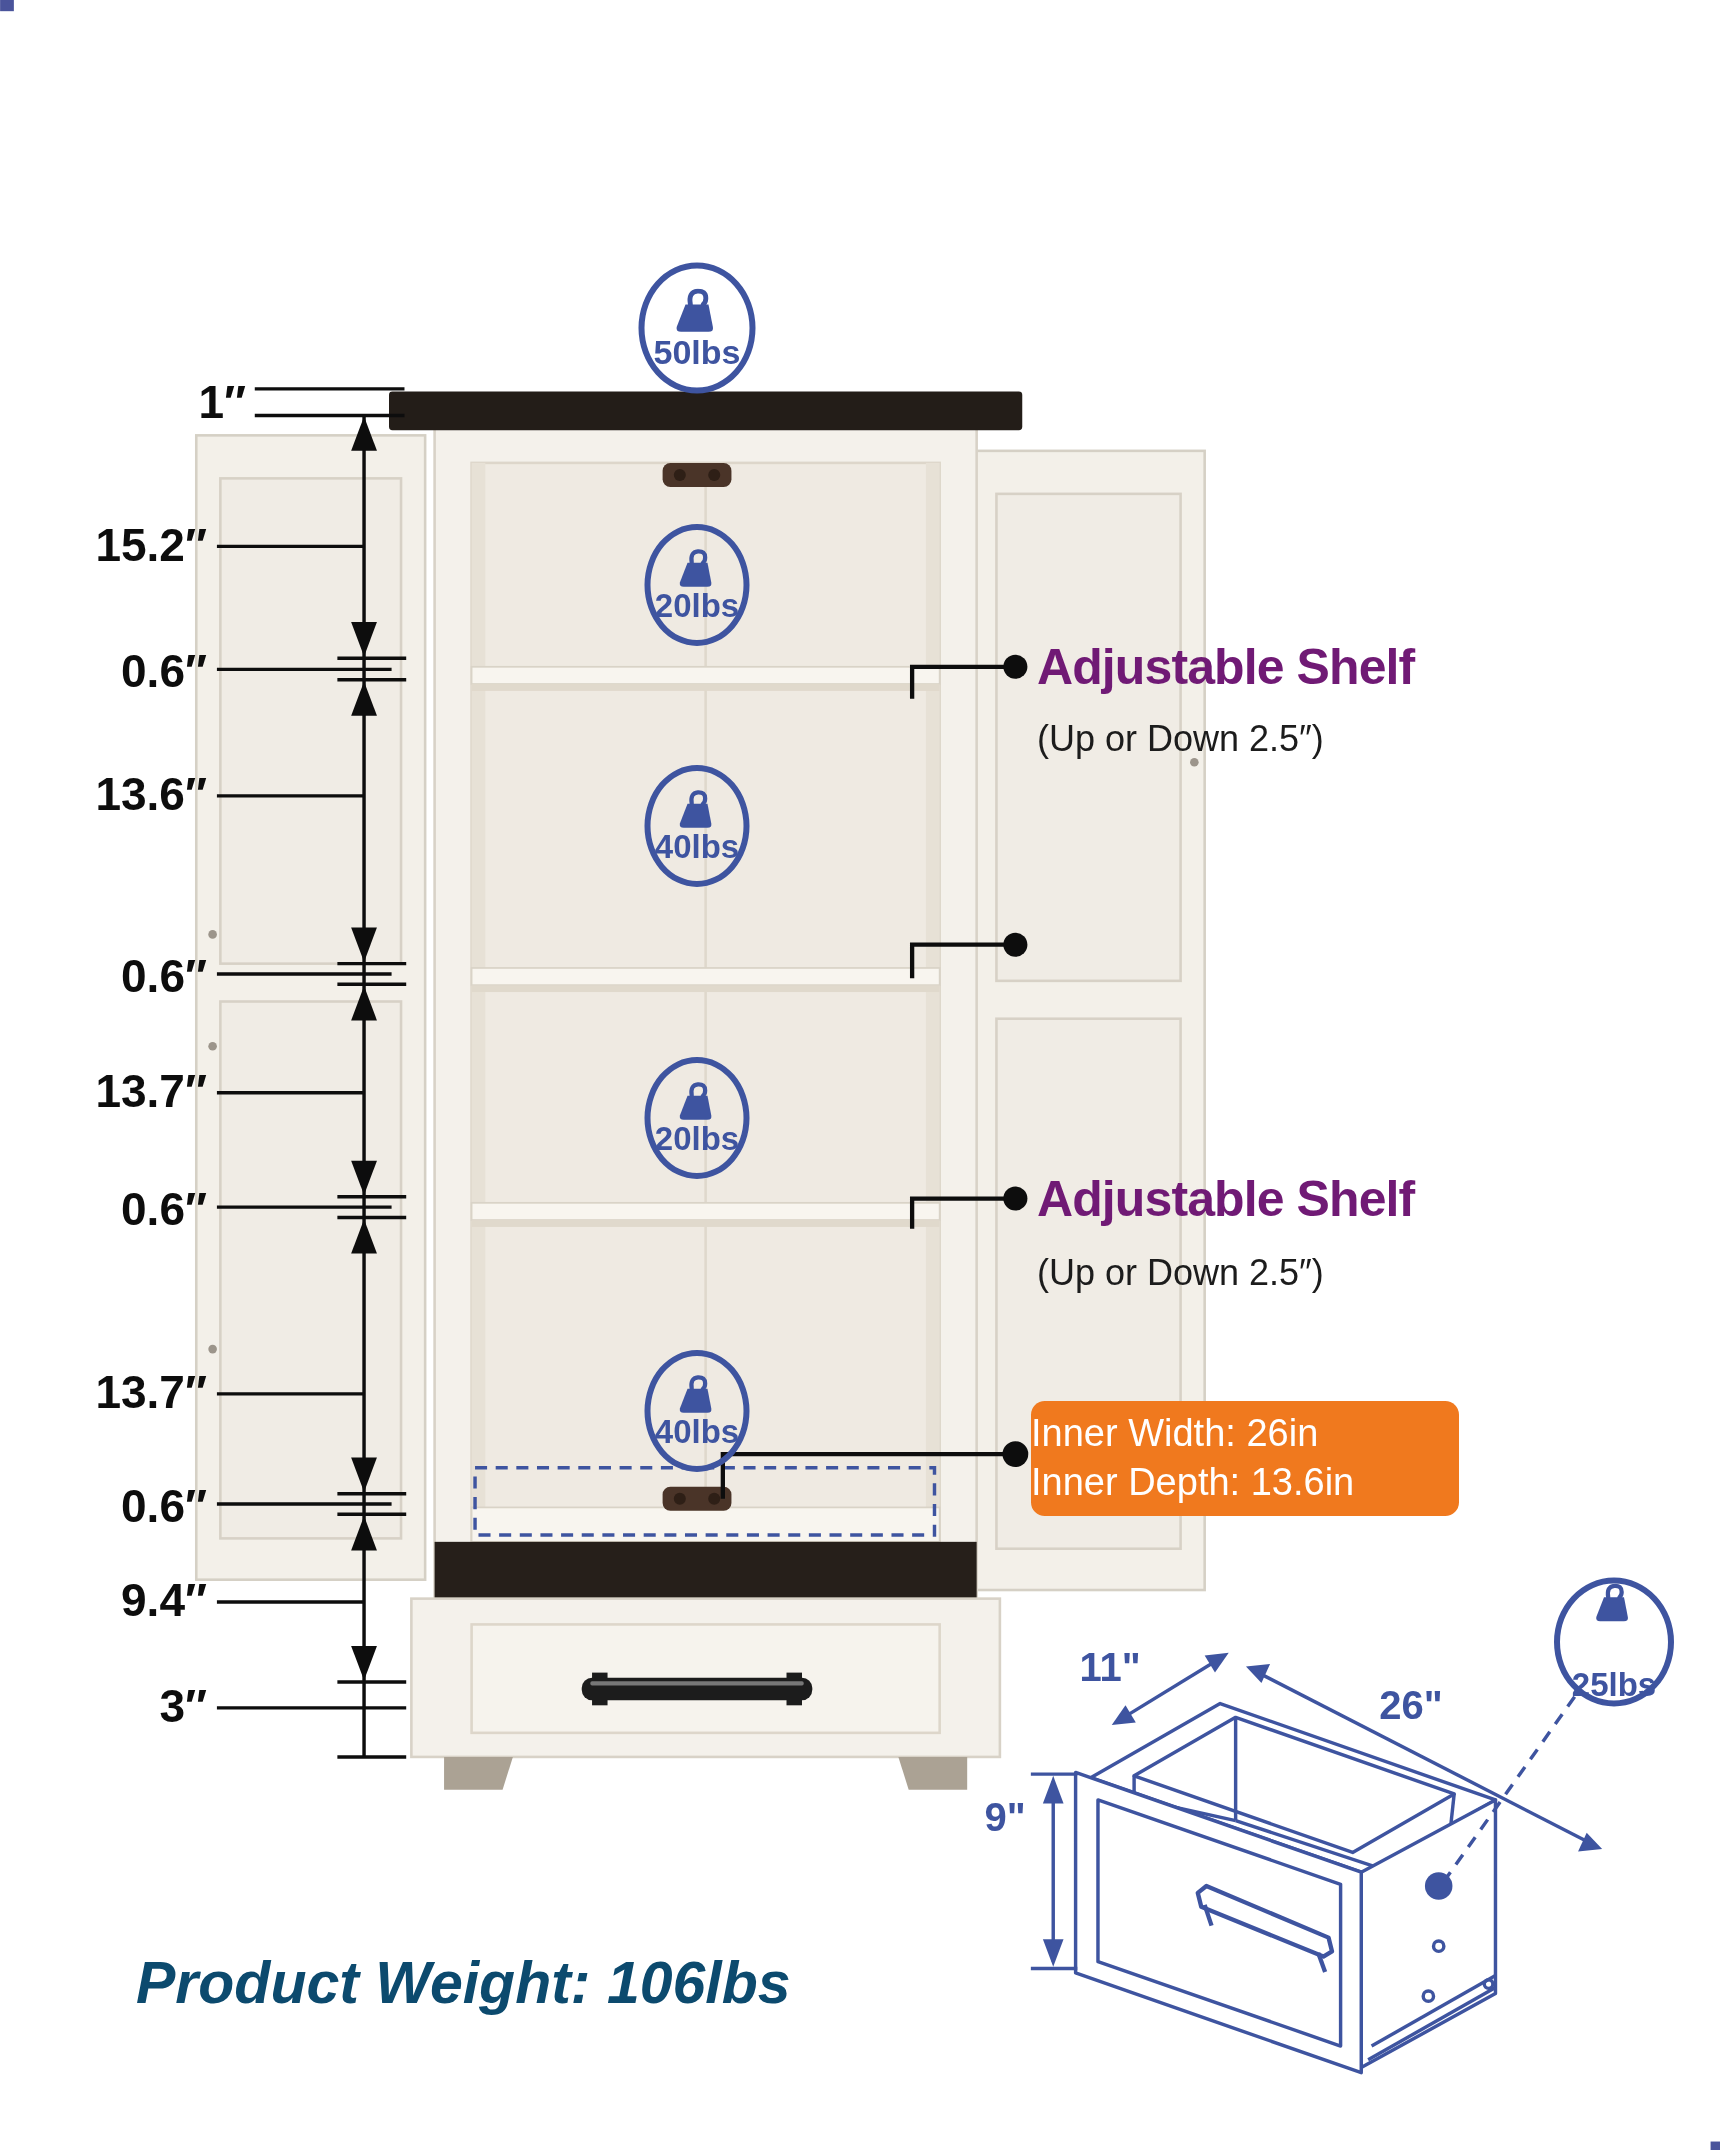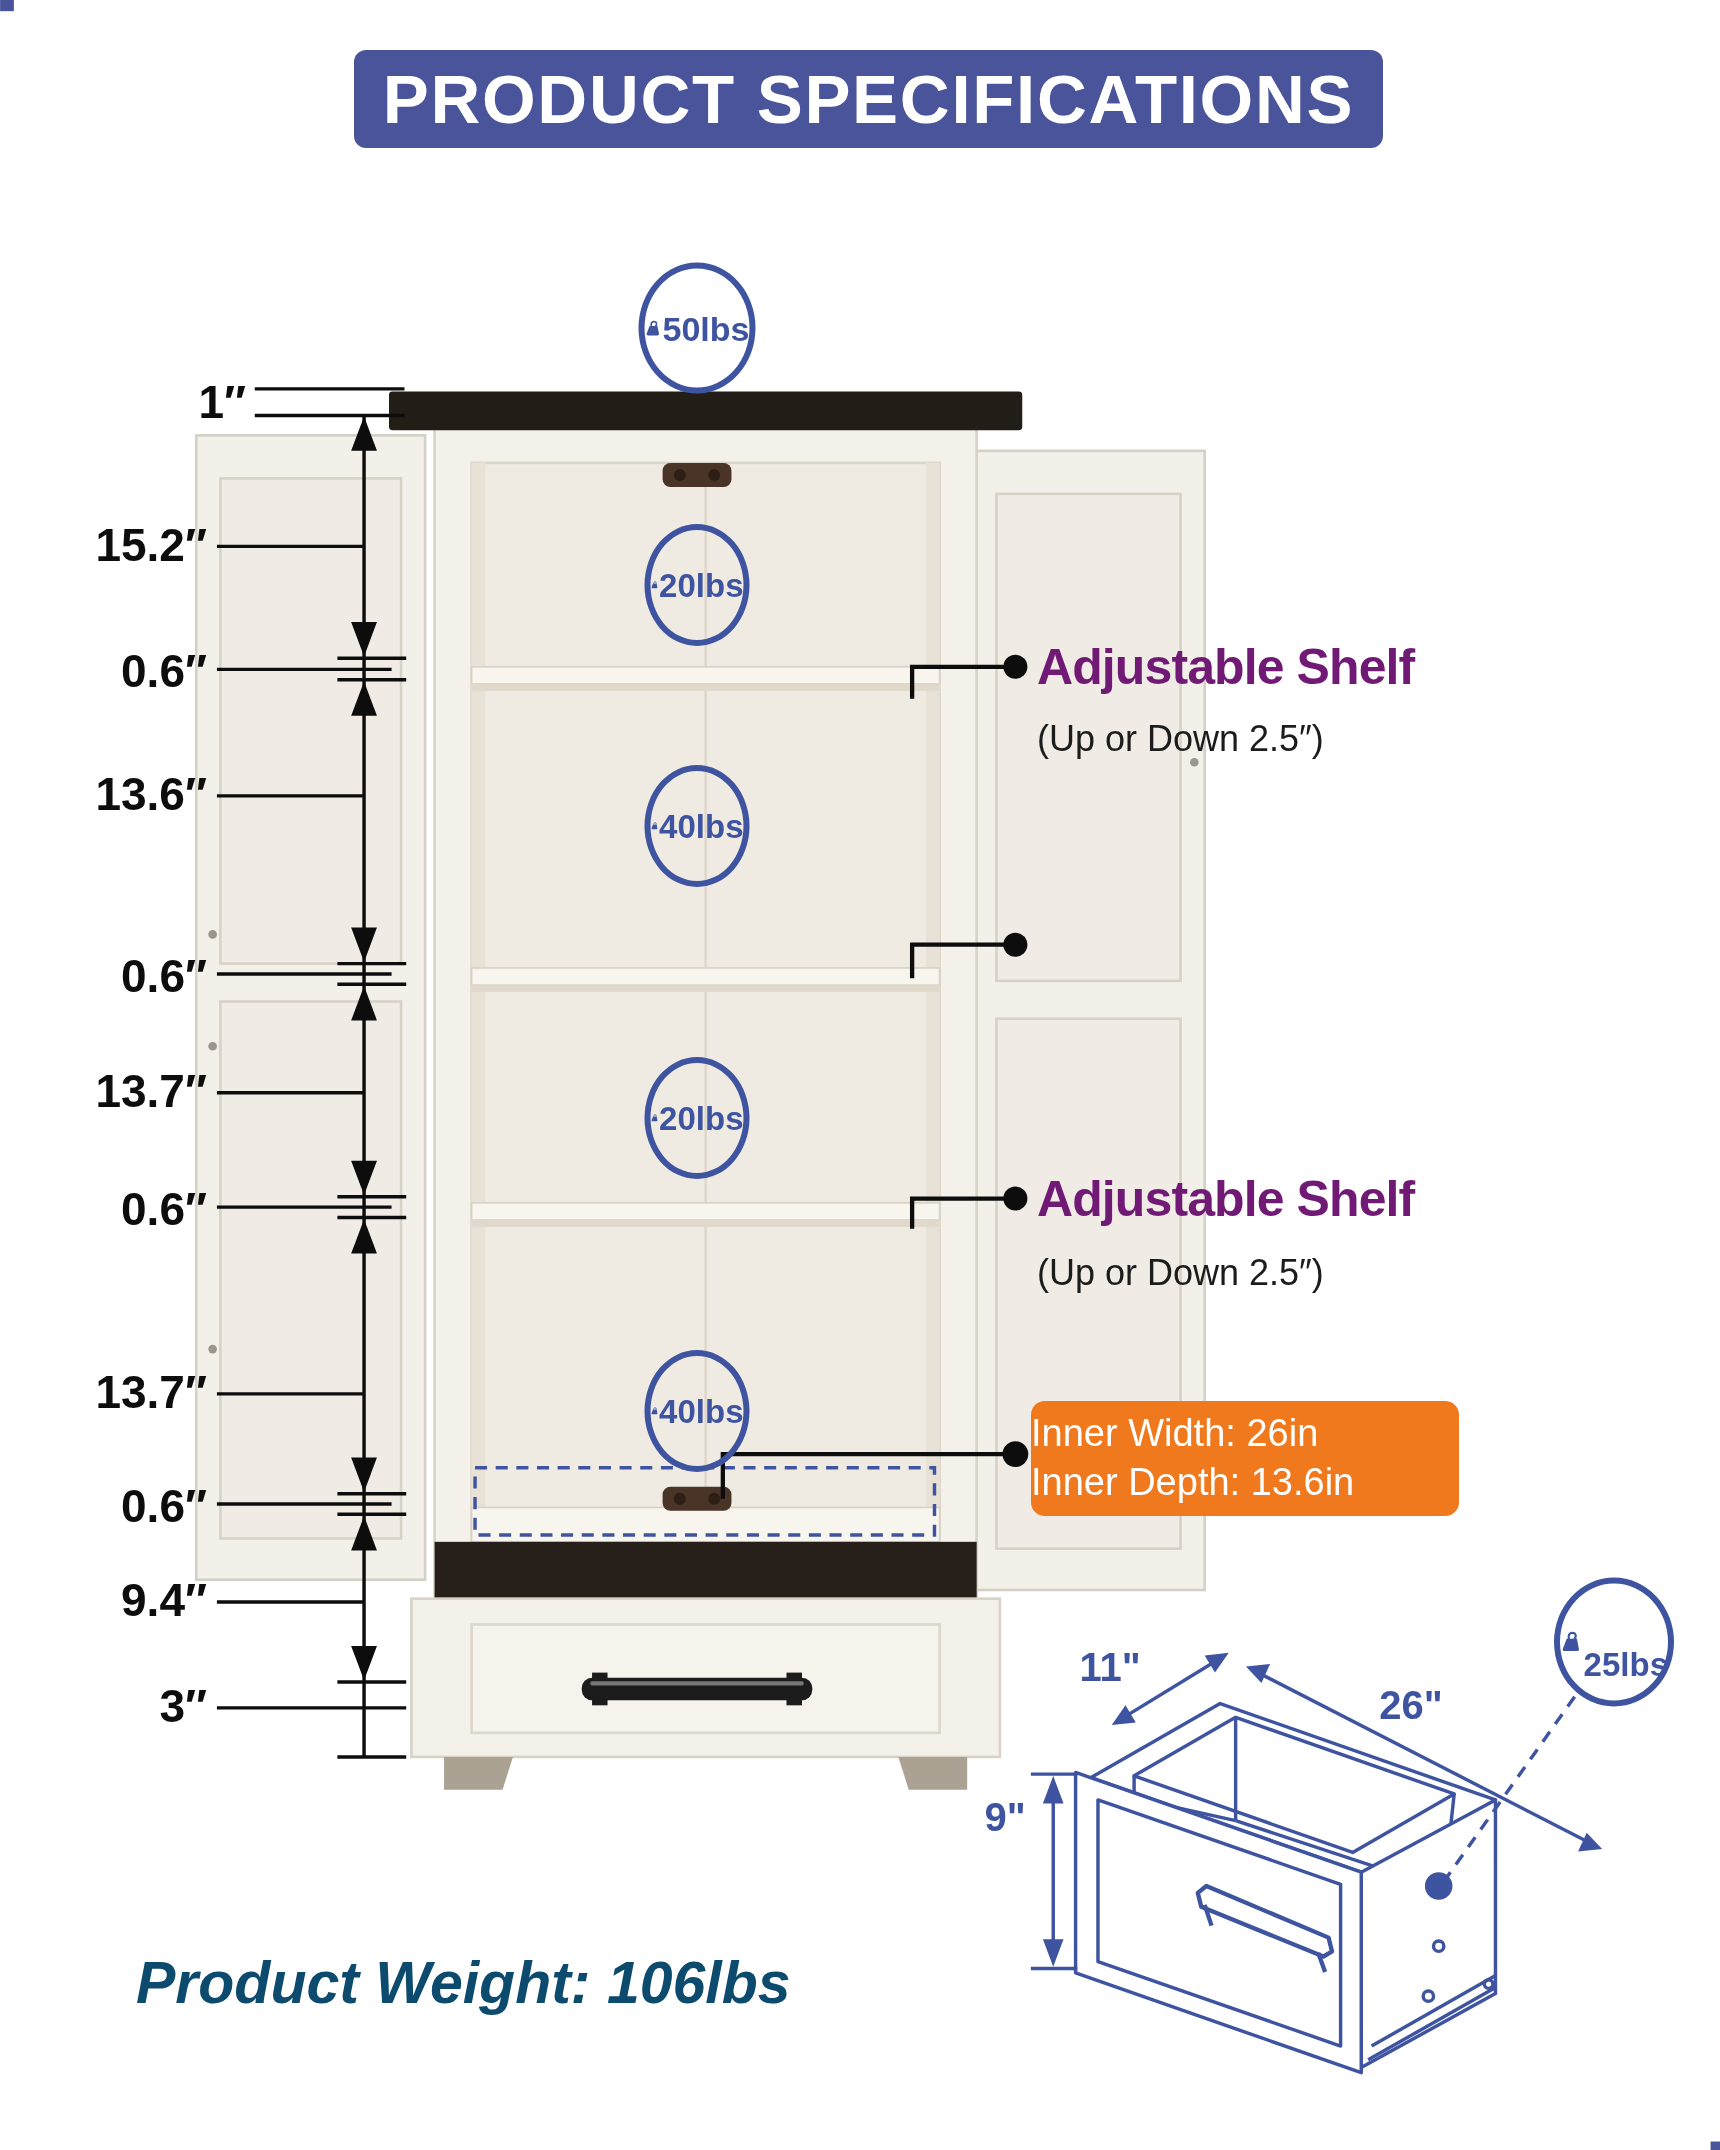--- a/index.html
+++ b/index.html
@@ -10,21 +10,21 @@
   .stage svg.art{position:absolute;left:0;top:0;}
   
   .banner{
     position:absolute;left:354px;top:50px;width:1029px;height:98px;
     background:#4A549B;border-radius:12px;display:flex;align-items:center;justify-content:center;
   }
   .banner-text{color:#ffffff;font-size:69px;font-weight:bold;letter-spacing:1.7px;white-space:nowrap;}
   
   .badge{
     position:absolute;border:6px solid #3E54A0;border-radius:50%;
-    display:flex;flex-direction:row;align-items:center;justify-content:center;
+    display:flex;flex-direction:column;align-items:center;justify-content:center;
     transform:translate(-50%,-50%);color:#3E54A0;background:transparent;box-sizing:border-box;
   }
   .badge .w-icon{display:block;}
   .badge-label{font-weight:bold;white-space:nowrap;line-height:1;}
   .badge-top   {left:697px; top:328px; width:117px;height:131px;}
   .badge-s1    {left:697px; top:585px; width:105px;height:122px;}
   .badge-s2    {left:697px; top:826px; width:105px;height:122px;}
   .badge-s3    {left:697px; top:1118px;width:105px;height:122px;}
   .badge-s4    {left:697px; top:1411px;width:105px;height:122px;}
   .badge-drawer{left:1614px;top:1642px;width:120px;height:129px;}
@@ -252,23 +252,20 @@
       </g>
 
       <line x1="1830" y1="1972" x2="1680" y2="2184" stroke-dasharray="14 11"></line>
       <circle cx="1672" cy="2192" r="16" fill="#3E54A0" stroke="none"></circle>
     </g>
 
     <rect x="0" y="0" width="16" height="13" fill="#4A549B"></rect>
     <rect x="1988" y="2489" width="12" height="11" fill="#4A549B"></rect>
   </svg>
 
-  <div class="banner">
-    <div class="banner-text">PRODUCT SPECIFICATIONS</div>
-  </div>
 
   <div class="badge badge-top">
     <svg class="w-icon" width="53" height="46" viewBox="2 8 60 52">
         <use href="#weight"></use>
       </svg>
     <div class="badge-label">50lbs</div>
   </div>
   <div class="badge badge-s1">
     <svg class="w-icon" width="46" height="40" viewBox="2 8 60 52">
         <use href="#weight"></use>

